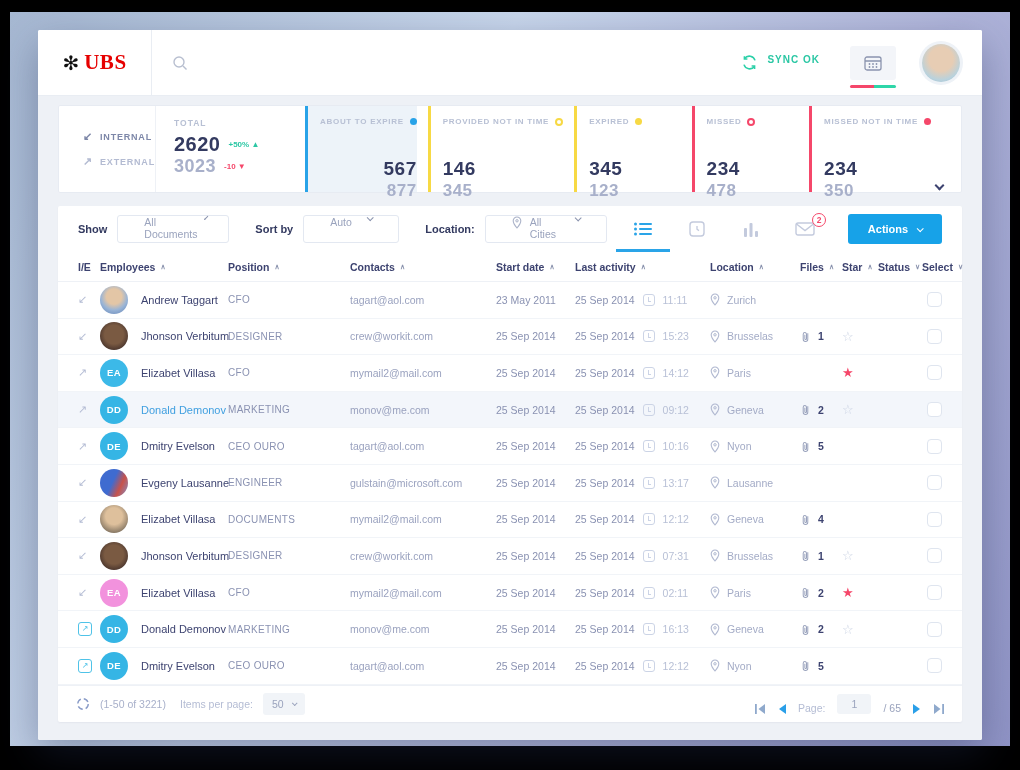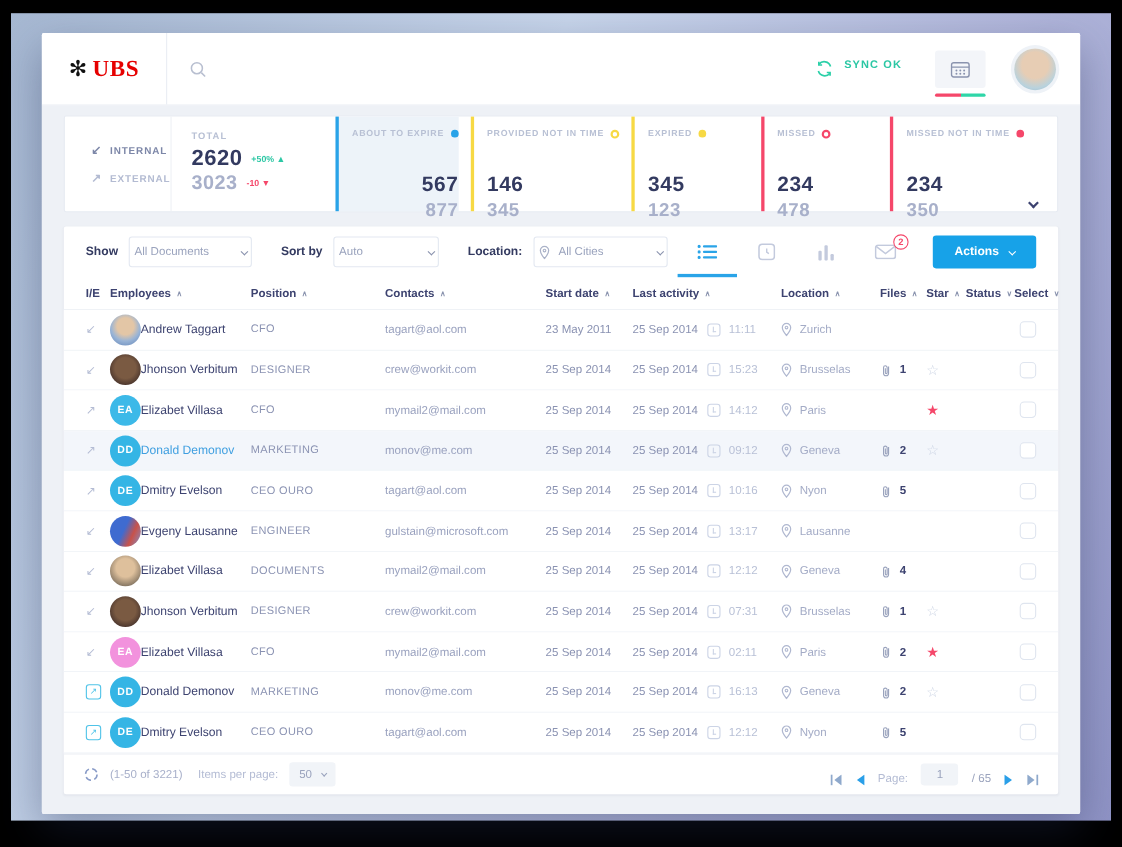--- a/index.html
+++ b/index.html
@@ -60,22 +60,22 @@
   .stat-v2 { font-size:17px; font-weight:700; color:#a8b0ca; letter-spacing:.5px; margin-top:1px; }
   .stats-chevron { position:absolute; right:16px; bottom:8px; width:9px; height:9px; cursor:pointer; }
   .chev { display:inline-block; width:7px; height:7px; border-right:2px solid #3d4370; border-bottom:2px solid #3d4370; transform:rotate(45deg); }
 
   
   .table-panel { background:#fff; border-radius:2px; height:516px; display:flex; flex-direction:column; box-shadow:0 1px 2px rgba(60,70,110,.06); }
 
   
   .filter-bar { position:relative; height:46px; flex:none; display:flex; align-items:center; padding:0 20px; }
   .f-label { font-size:11px; font-weight:700; color:#333a60; margin-right:10px; }
-  .f-select { height:28px; border:1px solid #e3e8f1; border-radius:3px; display:flex; align-items:center;
-    padding:0 4px; gap:8px; color:#9aa3bd; font-size:10.5px; cursor:pointer; background:#fff; }
+  .f-select { height:28px; border:1px solid #e3e8f1; border-radius:3px; display:flex; 
+    padding:0 26px; gap:8px; color:#9aa3bd; font-size:10.5px; cursor:pointer; background:#fff; }
   .f-select .chev-sm { width:5px; height:5px; border-right:1.5px solid #8a93ae; border-bottom:1.5px solid #8a93ae; transform:rotate(45deg) translateY(-1px); margin-left:auto; }
   .sel-show { width:112px; margin-right:26px; }
   .sel-sort { width:96px; margin-right:26px; }
   .sel-loc { width:122px; }
   .view-tabs { display:flex; align-items:center; gap:0; margin-left:auto; }
   .view-tab { position:relative; width:54px; height:46px; display:flex; align-items:center; justify-content:center; cursor:pointer; }
   .view-tab.active::after { content:""; position:absolute; left:0; bottom:0; width:54px; height:3px; background:#2aa4e8; }
   .mail-badge { position:absolute; top:7px; right:6px; width:14px; height:14px; border:1.5px solid #f5476a; border-radius:50%;
     background:#fff; color:#f5476a; font-size:8.5px; font-weight:700; display:flex; align-items:center; justify-content:center; }
   .actions-btn { margin-left:16px; width:94px; height:30px; background:#17a2e8; color:#fff; border:none; border-radius:3px;
@@ -88,21 +88,21 @@
   .th { font-size:10.5px; font-weight:700; color:#3d4370; display:flex; align-items:center; gap:5px; white-space:nowrap; cursor:pointer; }
   .th .sort { font-size:7px; color:#8a93ae; }
   .th:last-child { justify-content:flex-end; }
 
   .rows { flex:1; }
   .trow { height:36.6px; border-bottom:1px solid #f1f4f8; background:#fff; }
   .trow.hl { background:#f3f6fb; }
   .c-ie { color:#b4bcd4; font-size:11px; }
   .link-box { width:14px; height:14px; border:1.5px solid #4fc3e8; border-radius:3px; color:#4fc3e8;
     font-size:8px; display:flex; align-items:center; justify-content:center; line-height:1; }
-  .c-emp { display:flex; align-items:center; }
+  .c-emp { display:flex; align-items:center; gap:13px; }
   .avatar { width:28px; height:28px; border-radius:50%; flex:none; display:flex; align-items:center; justify-content:center;
     color:#fff; font-size:9.5px; font-weight:700; letter-spacing:.5px; }
   .av-p1 { background:radial-gradient(circle at 50% 38%, #e3c6a6 0 34%, #99b4d6 60%, #5d7fb4 100%); }
   .av-p2 { background:radial-gradient(circle at 50% 45%, #7a5a42 0 45%, #43302a 80%); }
   .av-p3 { background:linear-gradient(115deg, #3f6bd0 0 45%, #c8524a 70%, #8090c8 100%); }
   .av-p4 { background:radial-gradient(circle at 50% 40%, #dec09c 0 38%, #8a7a66 75%, #54483c 100%); }
   .emp-name { font-size:11px; color:#3d4370; font-weight:400; white-space:nowrap; }
   .emp-name.blue { color:#3f9fe0; }
   .c-pos { font-size:10px; color:#8a92b2; letter-spacing:.3px; }
   .c-mail { font-size:10.5px; color:#9aa2bf; }

